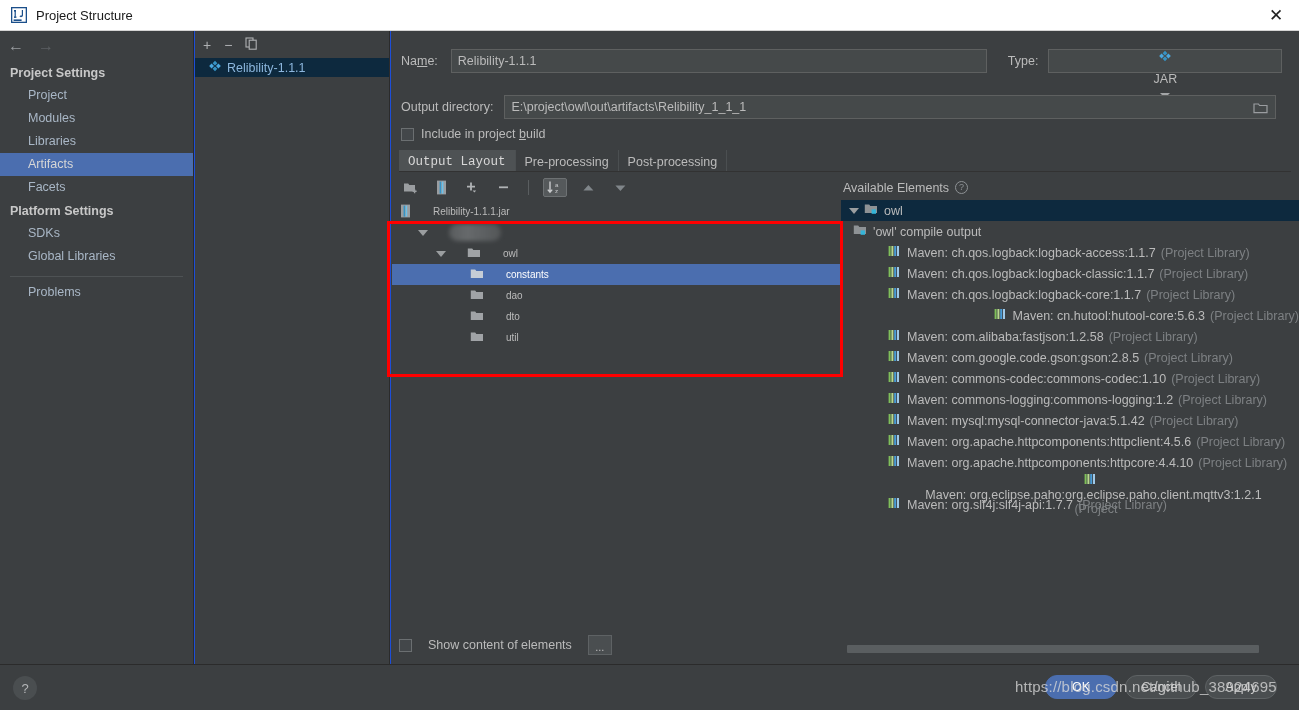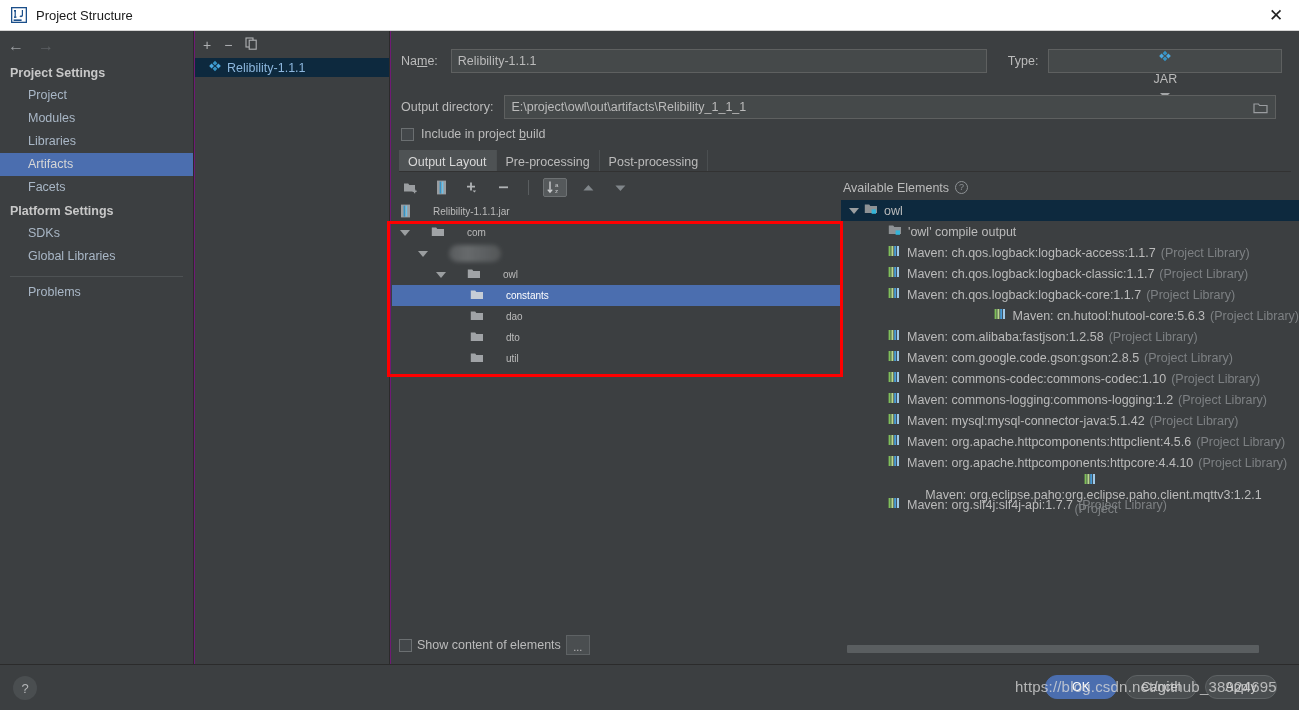--- a/index.html
+++ b/index.html
@@ -6,21 +6,21 @@
   html, body {
     margin: 0; padding: 0;
     width: 1299px; height: 710px;
     overflow: hidden;
     font-family: "Liberation Sans", sans-serif;
     background: #3c3f41;
   }
   #app {
     position: relative;
     width: 1299px; height: 710px;
-    background: #701a75;
+    background: #1d4ed8;
     color: #bbbbbb;
     font-size: 12.5px;
   }
 
   
   #titlebar {
     position: absolute; left: 0; top: 0; width: 1299px; height: 31px;
     background: #ffffff;
     border-bottom: 1px solid #d4d4d4;
     display: flex; align-items: center;
@@ -114,21 +114,21 @@
 
   
   #tabs {
     position: absolute; left: 8px; top: 119px; width: 892px; height: 22px;
     display: flex; align-items: stretch; border-bottom: 1px solid #323232;
   }
   .tab {
     padding: 2px 9px 0 9px; color: #bbbbbb; font-size: 12.5px;
     display: flex; align-items: center; border-right: 1px solid #4b4f51;
   }
-  .tab.active { background: #4e5254; color: #d8d8d8; }
+  .tab.active { background: #4e5254; color: #d8d8d8; font-family: Liberation Mono, monospace; }
 
   
   #layout-toolbar {
     position: absolute; left: 1px; top: 144px; width: 448px; height: 25px;
     display: flex; align-items: center; padding-left: 8px; gap: 11px;
   }
   .tbsep { width: 1px; height: 15px; background: #5a5e60; margin: 0 3px; }
   .tbicon-box { padding: 2px 3px; border-radius: 2px; display: flex; align-items: center; }
   .tbicon-box.toggled { background: #55595b; border: 1px solid #6d7173; padding: 1px 2px; }
 
@@ -154,21 +154,21 @@
   }
 
   
   #red-box {
     position: absolute; left: 387px; top: 221px; width: 456px; height: 156px;
     border: 3px solid #fe0000; pointer-events: none;
   }
 
   
   #show-content {
-    position: absolute; left: 8px; top: 604px; display: flex; align-items: center; gap: 5px;
+    position: absolute; left: 8px; top: 604px; display: flex; align-items: center; gap: 16px;
   }
   #ellipsis-btn {
     width: 24px; height: 20px; background: #4a4e50; border: 1px solid #5e6264;
     color: #bbbbbb; font-size: 11px; display: flex; align-items: flex-end;
     justify-content: center; padding-bottom: 1px;
   }
 
   
   #available-panel {
     position: absolute; left: 450px; top: 144px; width: 458px; height: 489px;
@@ -382,29 +382,20 @@
         <span style="margin-right:6px;">
           <svg width="11" height="14" viewBox="0 0 11 14">
             <rect x="1" y="0.6" width="9" height="12.8" fill="#9a9da0"></rect>
             <rect x="3.6" y="1.6" width="1.5" height="11" fill="#3592c4"></rect>
             <rect x="5.7" y="1.6" width="1.5" height="11" fill="#6dc0e8"></rect>
           </svg>
         </span>
         <span>Relibility-1.1.1.jar</span>
       </div>
 
-      <div class="tree-row" style="padding-left:8px;">
-        <span class="twisty"></span>
-        <span style="margin-right:6px;">
-          <svg width="14" height="12" viewBox="0 0 14 12">
-              <path d="M.8 1.6 h4.4 l1.1 1.5 H13 v7 H.8 z" fill="#a0a3a6"></path>
-            </svg>
-        </span>
-        <span>com</span>
-      </div>
 
       <div class="tree-row" style="padding-left:26px;">
         <span class="twisty"></span>
         <span class="blur-node"></span>
         <span></span>
       </div>
 
       <div class="tree-row" style="padding-left:44px;">
         <span class="twisty"></span>
         <span style="margin-right:6px;">
@@ -469,21 +460,21 @@
           <span class="twisty"></span>
           <span style="margin-right:6px;">
             <svg width="14" height="12" viewBox="0 0 14 12">
               <path d="M.8 1.6 h4.4 l1.1 1.5 H13 v7 H.8 z" fill="#8e9295"></path>
               <rect x="7.6" y="6.4" width="4.4" height="4.4" fill="#35b4d8"></rect>
             </svg>
           </span>
           <span>owl</span>
         </div>
 
-        <div class="avail-row" style="padding-left:47px;">
+        <div class="avail-row" style="margin-left:12px;">
           <span style="margin-right:6px;">
             <svg width="14" height="12" viewBox="0 0 14 12">
               <path d="M.8 1.6 h4.4 l1.1 1.5 H13 v7 H.8 z" fill="#8e9295"></path>
               <rect x="7.6" y="6.4" width="4.4" height="4.4" fill="#35b4d8"></rect>
             </svg>
           </span>
           <span>'owl' compile output</span>
         </div>
 
         <div class="avail-row" style="padding-left:47px;">

